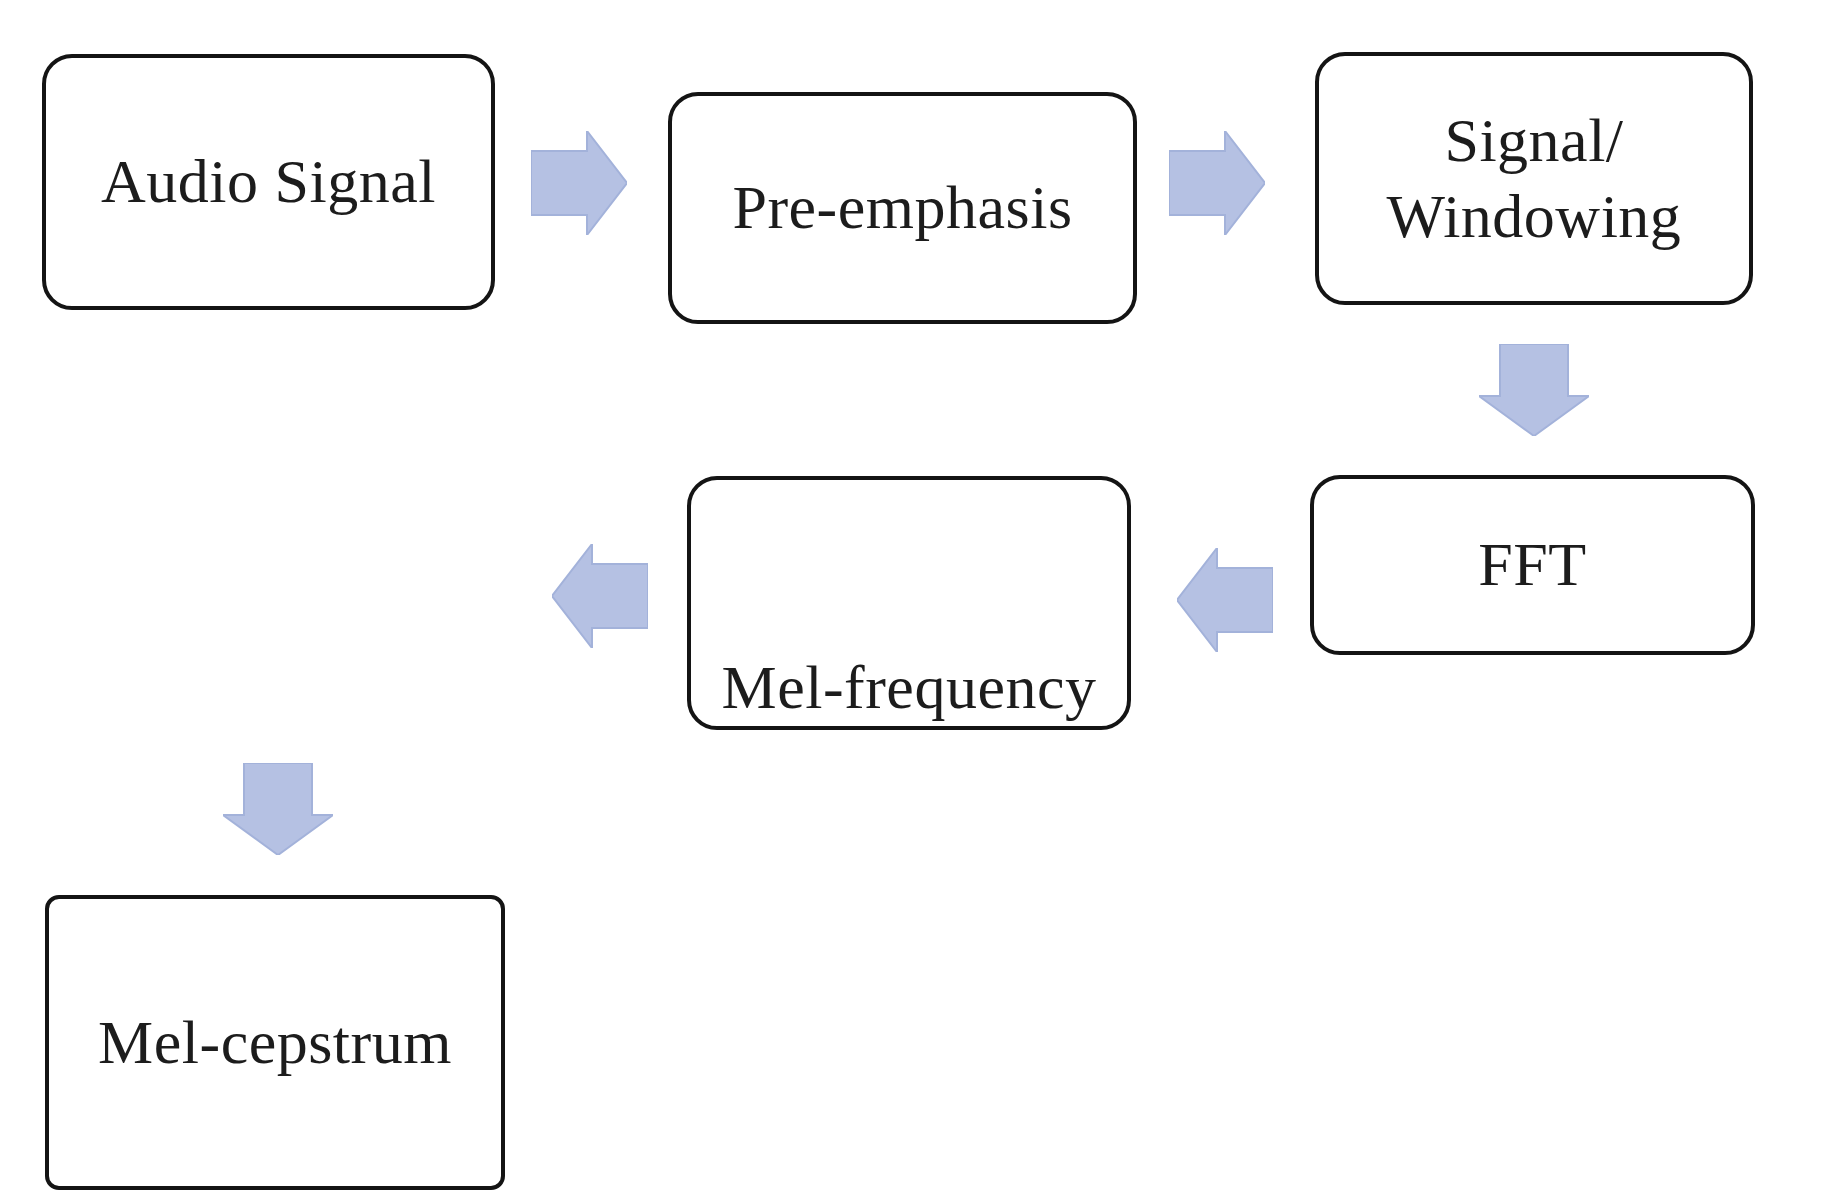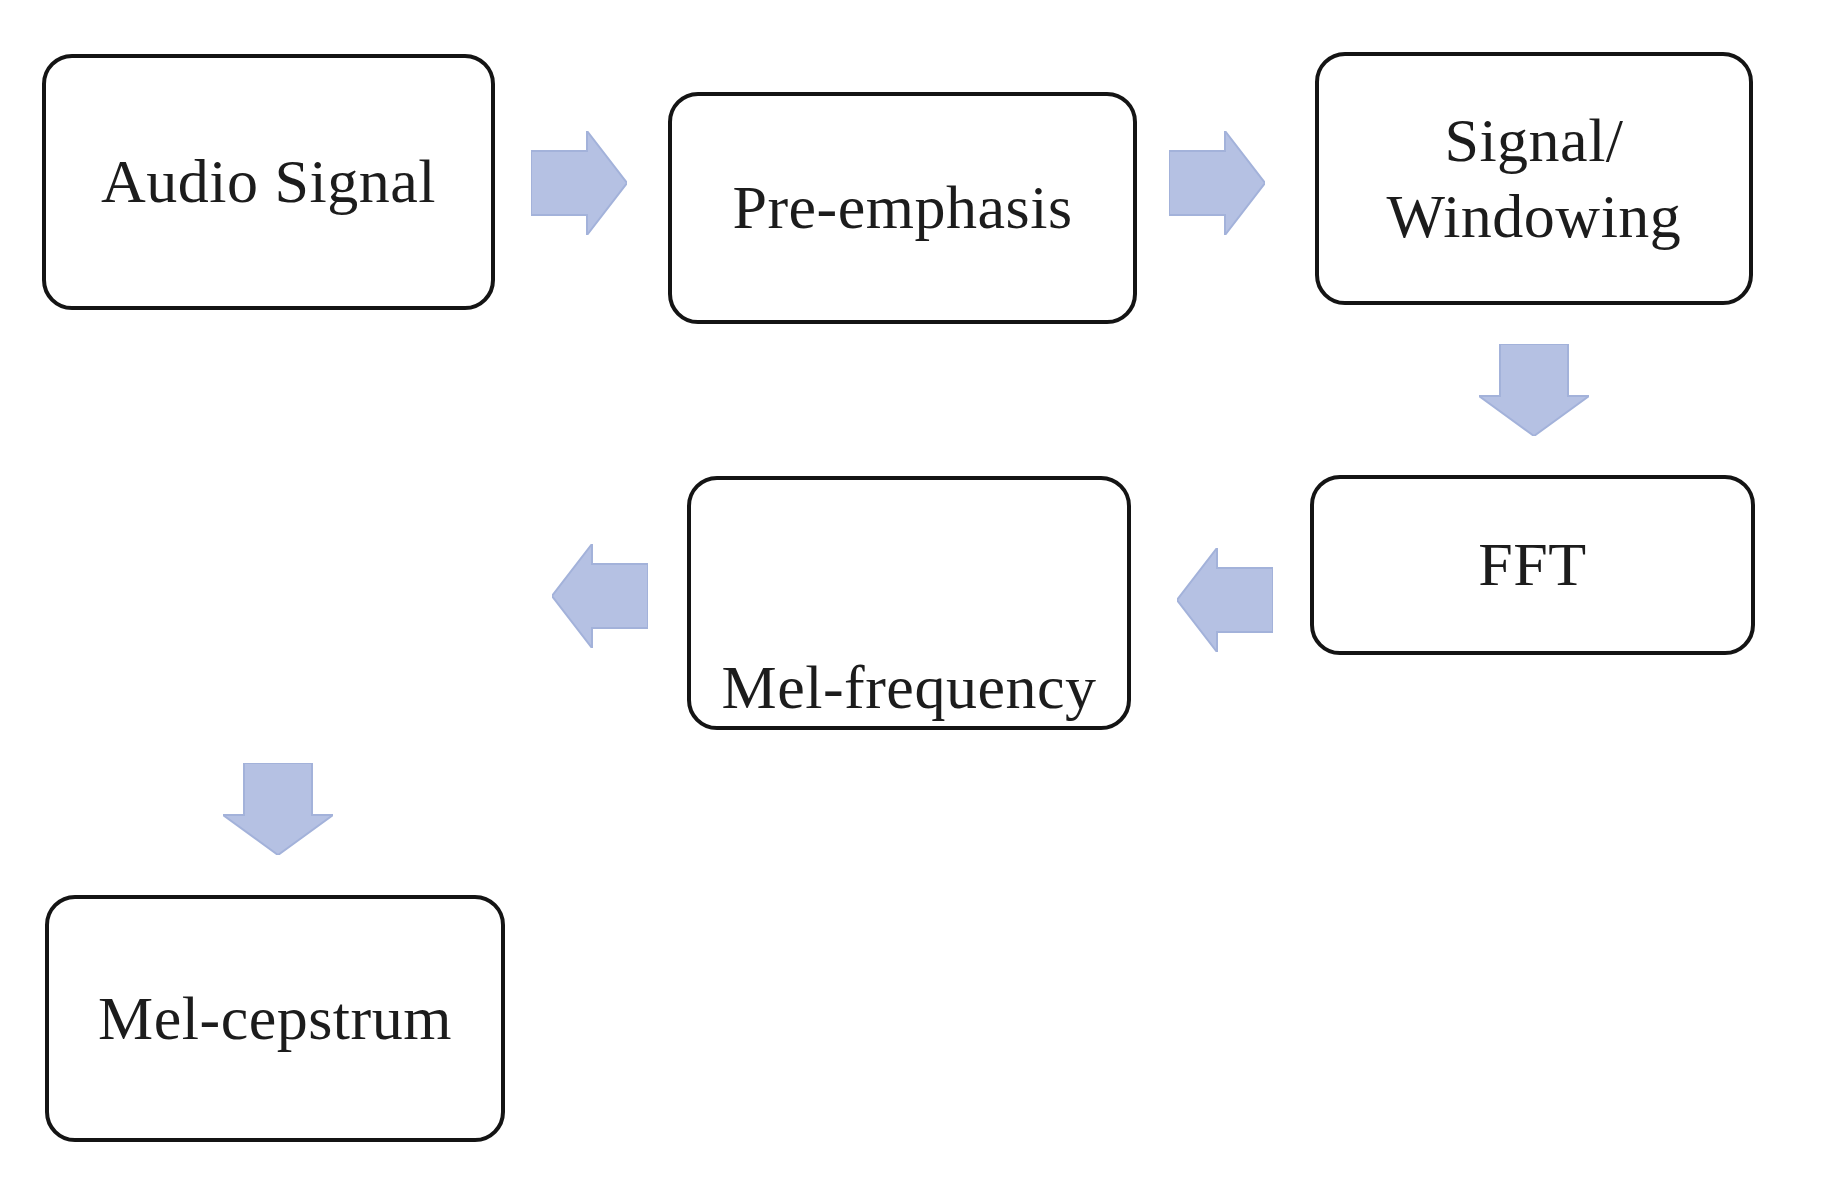--- a/index.html
+++ b/index.html
@@ -55,21 +55,21 @@
 
   <div class="node" style="left: 1310px; top: 475px; width: 445px; height: 180px;">
     <span class="line">FFT</span>
   </div>
 
   <div class="node" style="left: 687px; top: 476px; width: 444px; height: 254px; justify-content: flex-end;">
     <span class="line">Mel-frequency</span>
   </div>
 
 
-  <div class="node" style="left: 45px; top: 895px; width: 460px; height: 247px;">
+  <div class="node" style="left: 45px; top: 895px; width: 460px; height: 295px; border-radius: 14px;">
     <span class="line">Mel-cepstrum</span>
   </div>
 
   <svg class="arrow" viewBox="0 0 96 104" preserveAspectRatio="none" style="left: 531px; top: 131px; width: 96px; height: 104px;">
     <polygon points="0,20 56,20 56,0 96,52 56,104 56,84 0,84"></polygon>
   </svg>
 
   <svg class="arrow" viewBox="0 0 96 104" preserveAspectRatio="none" style="left: 1169px; top: 131px; width: 96px; height: 104px;">
     <polygon points="0,20 56,20 56,0 96,52 56,104 56,84 0,84"></polygon>
   </svg>

